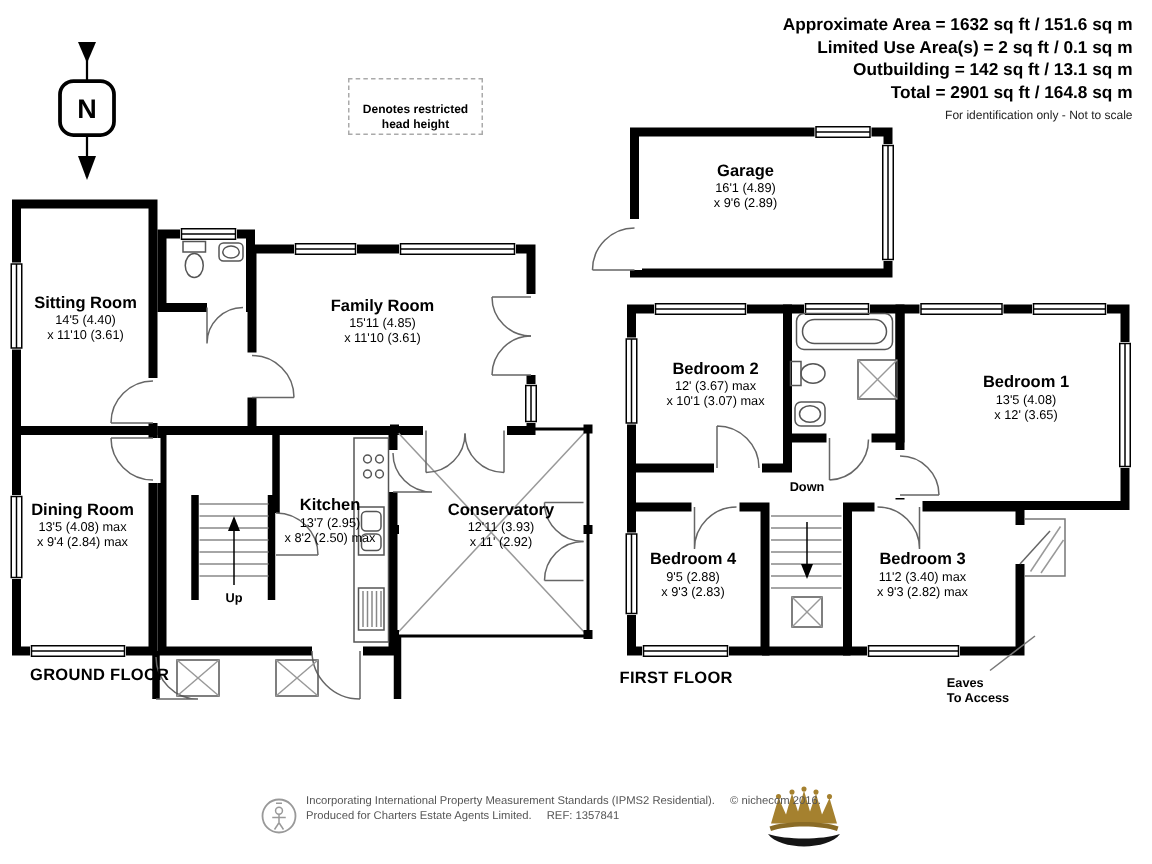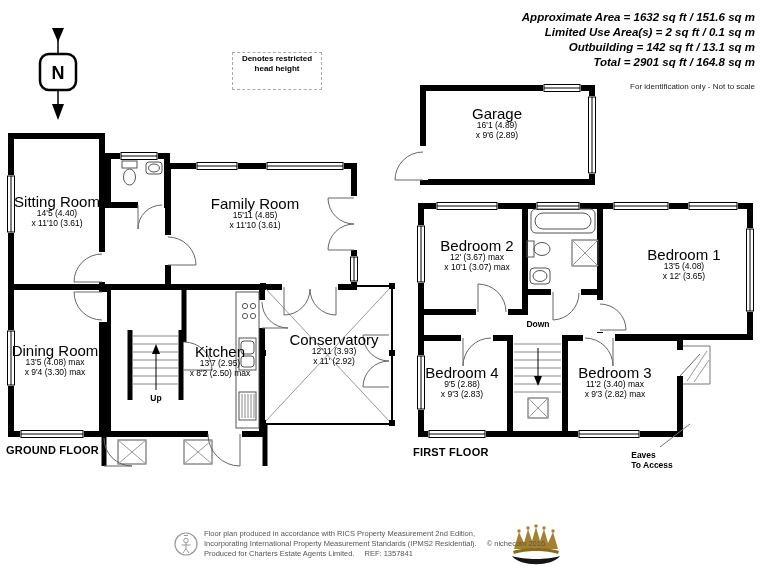--- a/index.html
+++ b/index.html
@@ -12,30 +12,30 @@
   .gap{fill:#fff;stroke:none;}
   .winbox{fill:#fff;stroke:#000;stroke-width:1;}
   .winln{stroke:#000;stroke-width:1;}
   .door{fill:none;stroke:#666;stroke-width:1;}
   .fix{fill:none;stroke:#555;stroke-width:1;}
   .tread{stroke:#888;stroke-width:1;}
   .xln{stroke:#999;stroke-width:1;}
   .thin{stroke:#777;stroke-width:1;fill:none;}
   .room-label{position:absolute;transform:translate(-50%,-50%);text-align:center;
               line-height:10.5px;white-space:nowrap;}
-  .room-name{font-weight:normal;font-size:15px;}
+  .room-name{font-weight:bold;font-size:11px;}
   .room-dim{font-size:8.5px;}
   .floor-label{position:absolute;font-weight:bold;font-size:11px;letter-spacing:.2px;}
   .small-label{position:absolute;transform:translate(-50%,-50%);font-weight:bold;
                font-size:8.5px;line-height:10px;white-space:nowrap;}
   .summary{position:absolute;top:10px;right:13px;text-align:right;}
-  .summary-line{font-weight:bold;font-size:11.5px;line-height:15px;font-style:italic;}
-  .summary-note{font-size:8px;margin-top:12px;color:#222;}
+  .summary-line{font-weight:bold;font-size:11.5px;line-height:15px;}
+  .summary-note{font-size:8px;margin-top:2px;color:#222;}
   .legend-box{position:absolute;left:232px;top:52px;width:86px;height:34px;
-              border:1px dashed #aaa;background:#fff;display:flex;align-items:flex-start;
+              border:1px dashed #aaa;background:#fff;display:flex;align-items:flex-end;
               justify-content:center;text-align:center;font-size:8px;font-weight:bold;
               line-height:10px;padding:1px;}
   .compass-n{position:absolute;left:58px;top:73px;transform:translate(-50%,-50%);
              font-weight:bold;font-size:18px;}
   .footer{position:absolute;left:204px;top:529px;font-size:7.5px;line-height:10px;color:#555;}
   .footer .sep{margin-left:10px;}
 </style>
 </head>
 <body>
 
@@ -314,26 +314,26 @@
   <div class="room-label" style="left:57px;top:213px">
     <div class="room-name">Sitting Room</div>
     <div class="room-dim">14'5 (4.40)</div>
     <div class="room-dim">x 11'10 (3.61)</div>
   </div>
   <div class="room-label" style="left:255px;top:215px">
     <div class="room-name">Family Room</div>
     <div class="room-dim">15'11 (4.85)</div>
     <div class="room-dim">x 11'10 (3.61)</div>
   </div>
-  <div class="room-label" style="left:55px;top:362px">
+  <div class="room-label" style="left:55px;top:351px">
     <div class="room-name">Dining Room</div>
     <div class="room-dim">13'5 (4.08) max</div>
-    <div class="room-dim">x 9'4 (3.30) max</div>
-  </div>
-  <div class="room-label" style="left:220px;top:363px">
+    <div class="room-dim">x 9'4 (2.84) max</div>
+  </div>
+  <div class="room-label" style="left:220px;top:348px">
     <div class="room-name">Kitchen</div>
     <div class="room-dim">13'7 (2.95)</div>
     <div class="room-dim">x 8'2 (2.50) max</div>
   </div>
   <div class="room-label" style="left:334px;top:351px">
     <div class="room-name">Conservatory</div>
     <div class="room-dim">12'11 (3.93)</div>
     <div class="room-dim">x 11' (2.92)</div>
   </div>
 
@@ -357,31 +357,30 @@
     <div class="room-name">Bedroom 4</div>
     <div class="room-dim">9'5 (2.88)</div>
     <div class="room-dim">x 9'3 (2.83)</div>
   </div>
   <div class="room-label" style="left:615px;top:384px">
     <div class="room-name">Bedroom 3</div>
     <div class="room-dim">11'2 (3.40) max</div>
     <div class="room-dim">x 9'3 (2.82) max</div>
   </div>
 
-  <div class="floor-label" style="left:6px;top:444px">GROUND FLOOR</div>
+  <div class="floor-label" style="left:20px;top:444px">GROUND FLOOR</div>
   <div class="floor-label" style="left:413px;top:446px">FIRST FLOOR</div>
   <div class="small-label" style="left:156px;top:398px">Up</div>
   <div class="small-label" style="left:538px;top:324px">Down</div>
   <div class="small-label" style="left:652px;top:460px">
     <div>Eaves</div>
     <div>To Access</div>
   </div>
 
   <div class="footer">
-    <div>Floor plan produced in accordance with RICS Property Measurement 2nd Edition,</div>
     <div>
       <span>Incorporating International Property Measurement Standards (IPMS2 Residential).</span><span class="sep">© nichecom 2016.</span>
     </div>
     <div>
       <span>Produced for Charters Estate Agents Limited.</span><span class="sep">REF: 1357841</span>
     </div>
   </div>
 
 </div>
 

